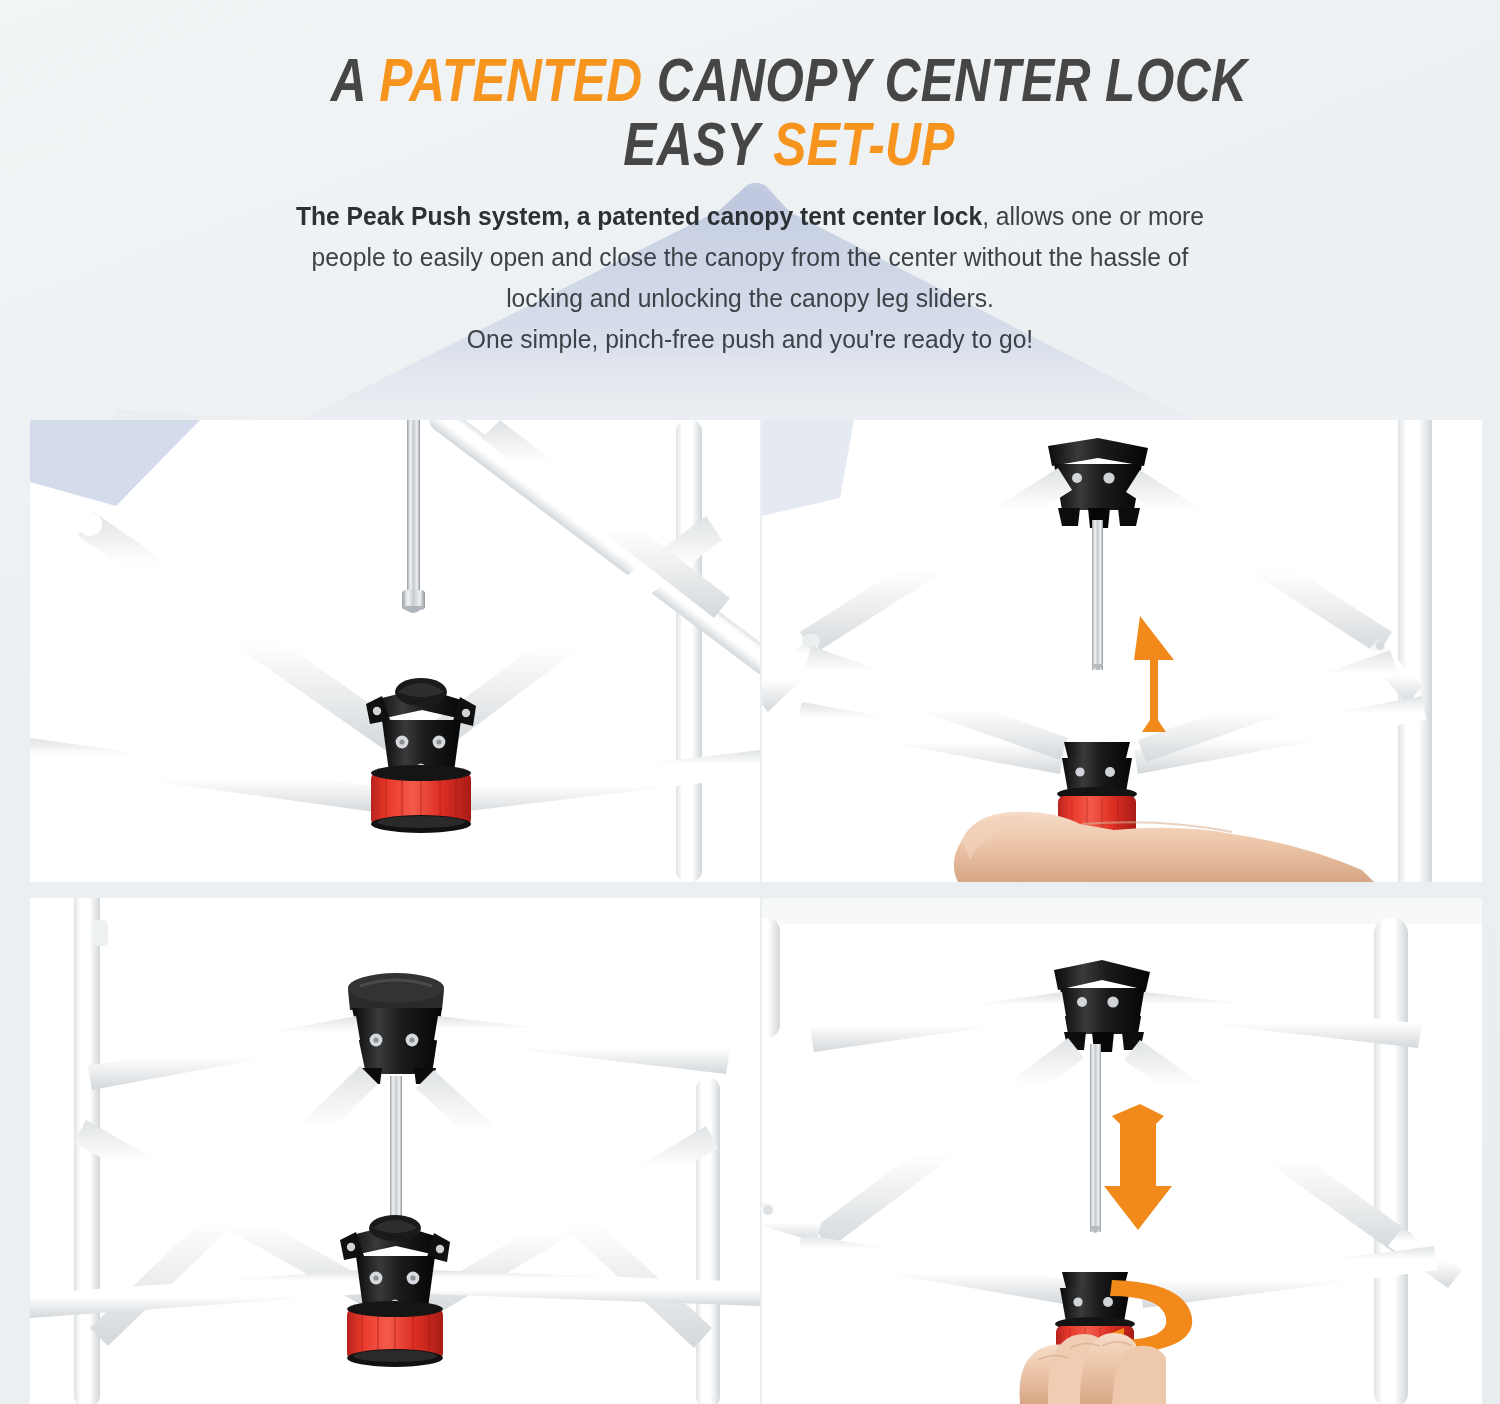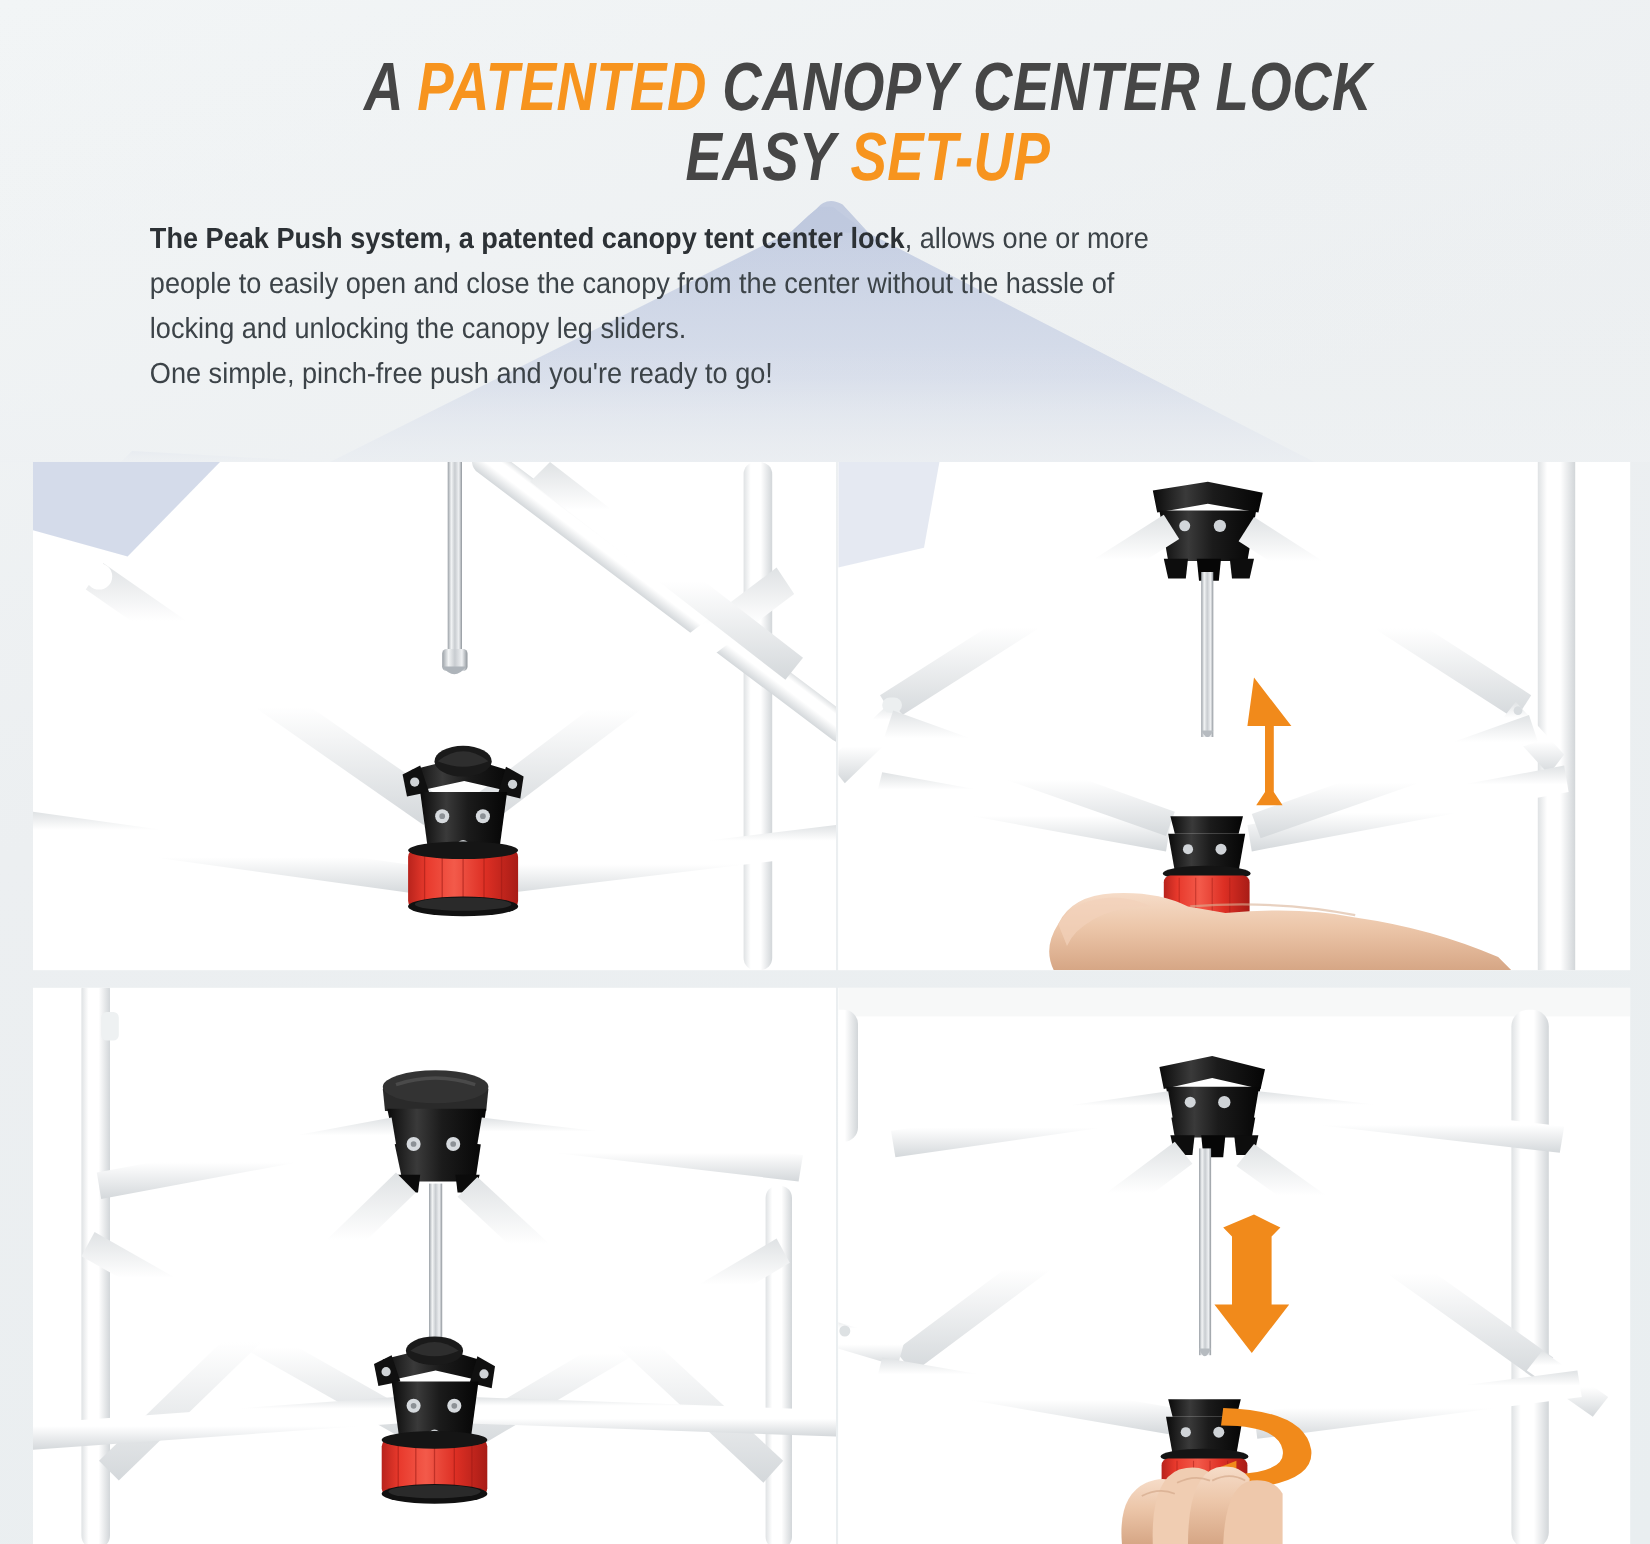--- a/index.html
+++ b/index.html
@@ -22,21 +22,21 @@
     font-size:62px; line-height:64px;
     letter-spacing:0.5px;
     transform:scaleX(0.80); transform-origin:center center;
     white-space:nowrap;
   }
   .t-dark { color:#464646; }
   .t-orange { color:#F7941E; }
 
   .body-block {
     position:absolute; left:50%; top:196px; transform:translateX(-50%);
-    width:1320px; text-align:left; z-index:4;
+    width:1320px; text-align:center; z-index:4;
   }
   .body-line {
     font-size:26.5px; line-height:41px; color:#3c4348;
     font-family:"Liberation Sans", sans-serif;
     transform:scaleX(0.93); transform-origin:center center;
     white-space:nowrap;
   }
   .b-bold { font-weight:bold; color:#2c3135; }
 
   

